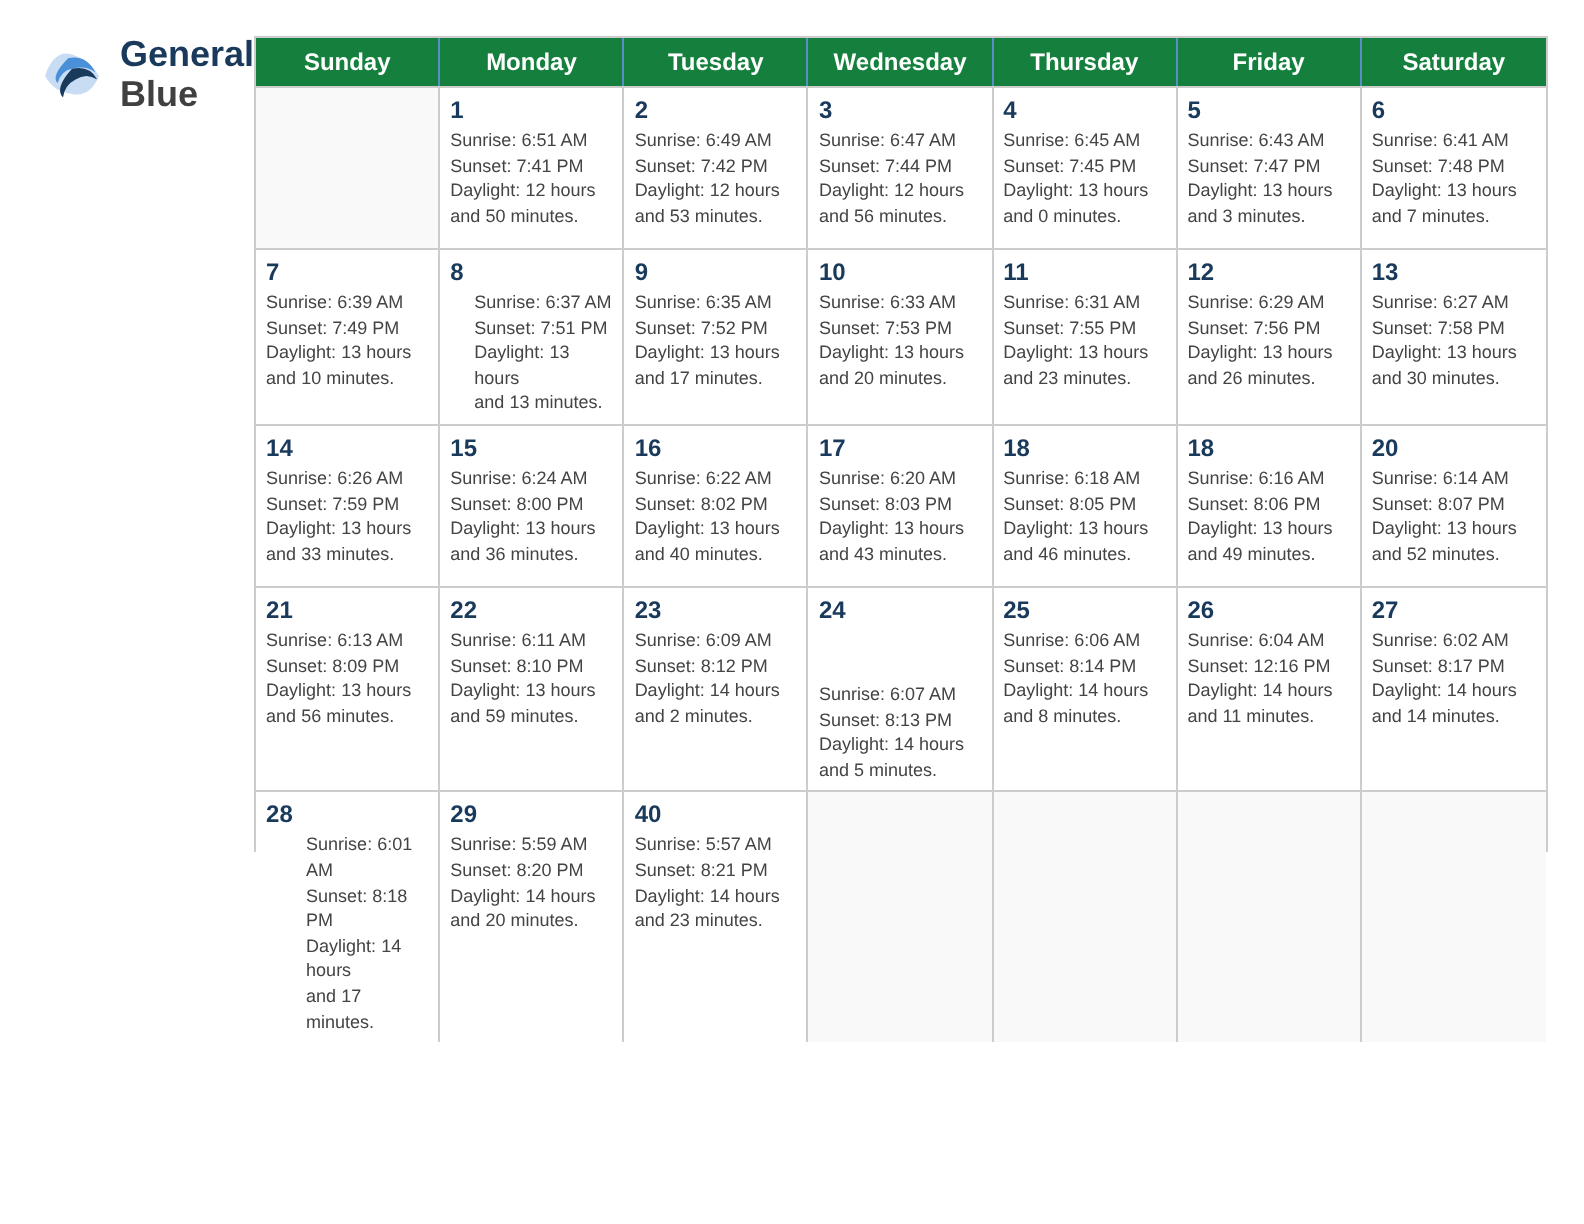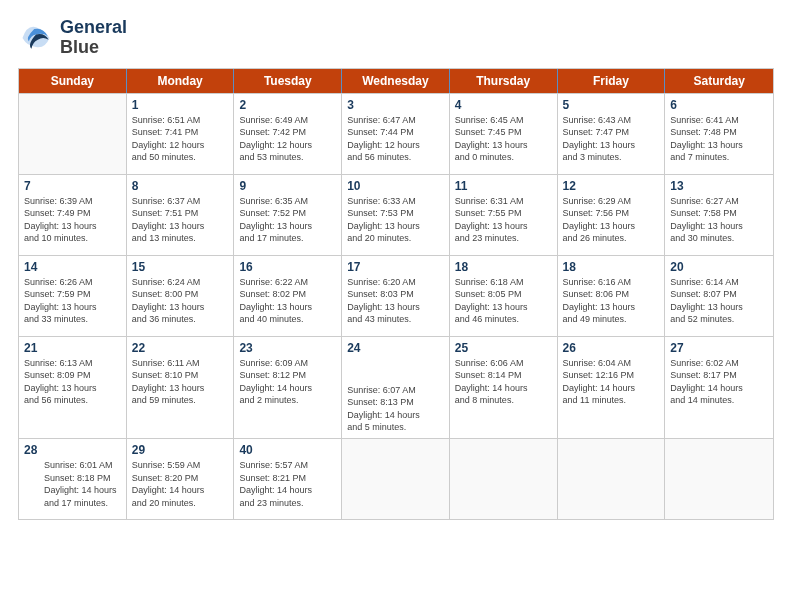--- a/index.html
+++ b/index.html
@@ -8,21 +8,21 @@
       height: 612px;
       font-family: Arial, sans-serif;
       background: #fff;
       overflow: hidden;
     }
     .page {
       width: 792px;
       height: 438px;
       padding: 18px 18px 12px 18px;
       display: flex;
-      flex-direction: column;
+      flex-direction: row;
     }
     .header {
       display: flex;
       justify-content: space-between;
       align-items: flex-start;
       margin-bottom: 10px;
     }
     .logo {
       display: flex;
       align-items: center;
@@ -54,21 +54,21 @@
     }
     .calendar {
       flex: 1;
       display: flex;
       flex-direction: column;
       border: 1px solid #ccc;
     }
     .cal-header {
       display: grid;
       grid-template-columns: repeat(7, 1fr);
-      background: #c2410c;
+      background: #15803d;
     }
     .cal-header-cell {
       color: #fff;
       font-size: 12px;
       font-weight: bold;
       text-align: center;
       padding: 5px 3px;
       border-right: 1px solid #5a8ec5;
     }
     .cal-header-cell:last-child { border-right: none; }
@@ -188,21 +188,21 @@
         <div class="cal-row">
           <div class="cal-cell">
             <span class="cell-date">7</span>
             <div class="cell-info" style="white-space: pre-line;">Sunrise: 6:39 AM
 Sunset: 7:49 PM
 Daylight: 13 hours
 and 10 minutes.</div>
           </div>
           <div class="cal-cell">
             <span class="cell-date">8</span>
-            <div class="cell-info" style="white-space: pre-line;">Sunrise: 6:37 AM
+            <div class="cell-info" style="white-space: pre-line; margin-left: 12px;">Sunrise: 6:37 AM
 Sunset: 7:51 PM
 Daylight: 13 hours
 and 13 minutes.</div>
           </div>
           <div class="cal-cell">
             <span class="cell-date">9</span>
             <div class="cell-info" style="white-space: pre-line;">Sunrise: 6:35 AM
 Sunset: 7:52 PM
 Daylight: 13 hours
 and 17 minutes.</div>

